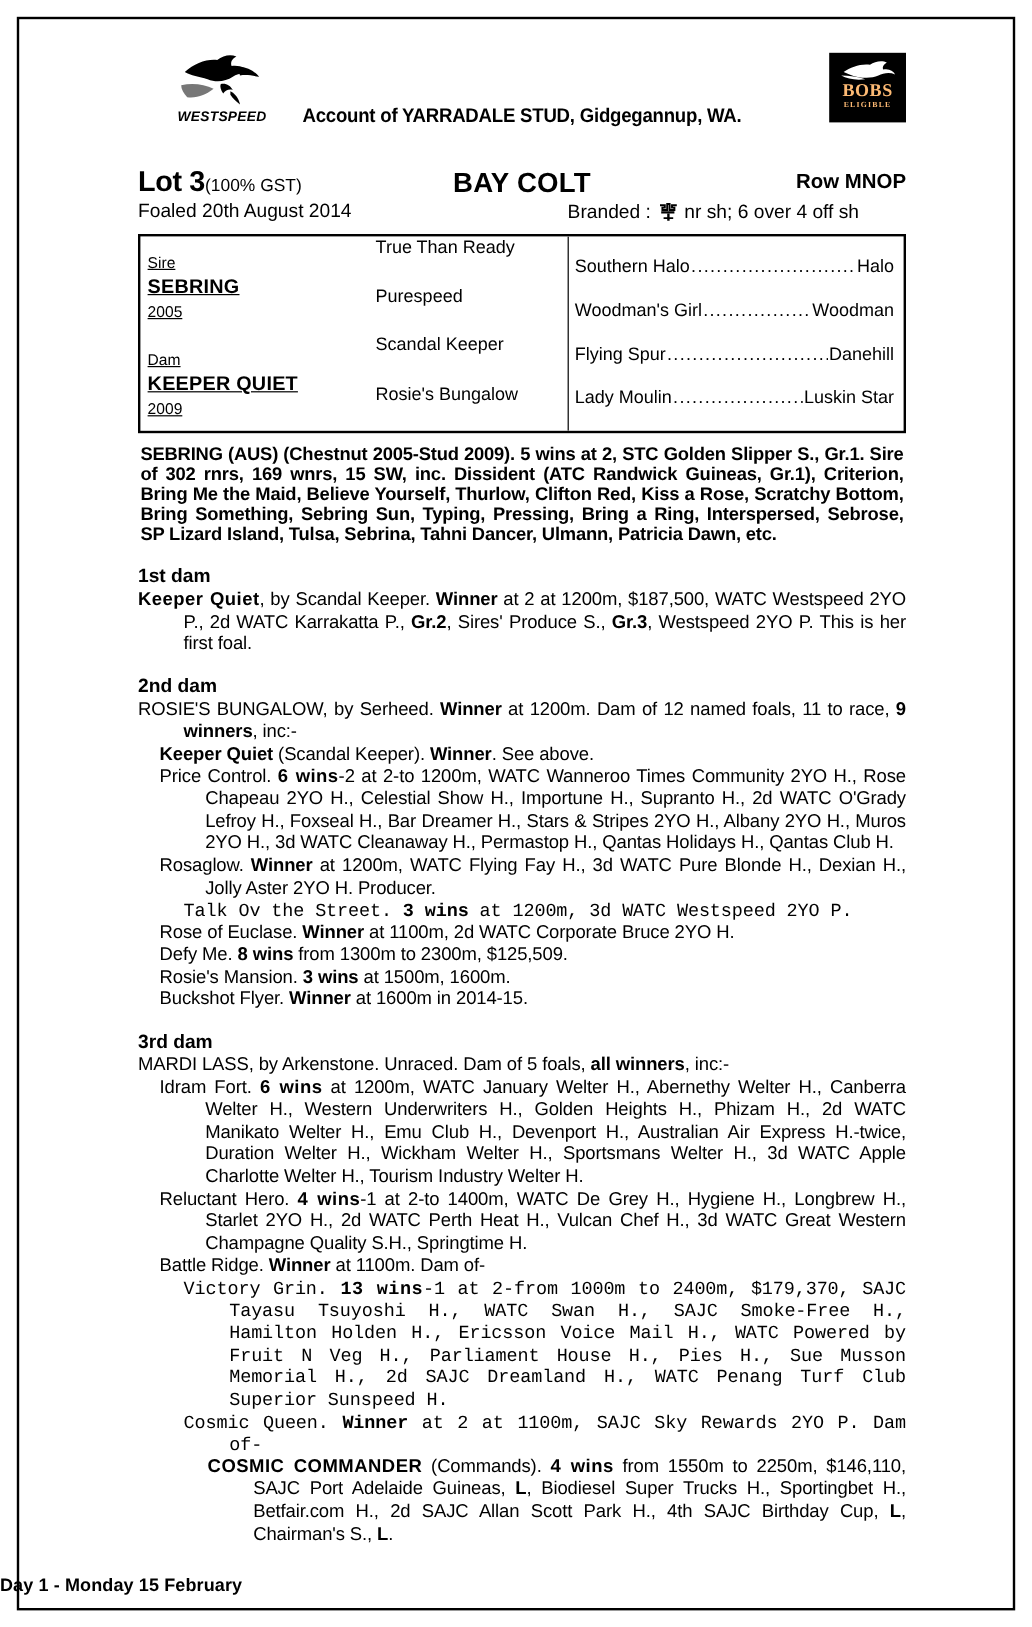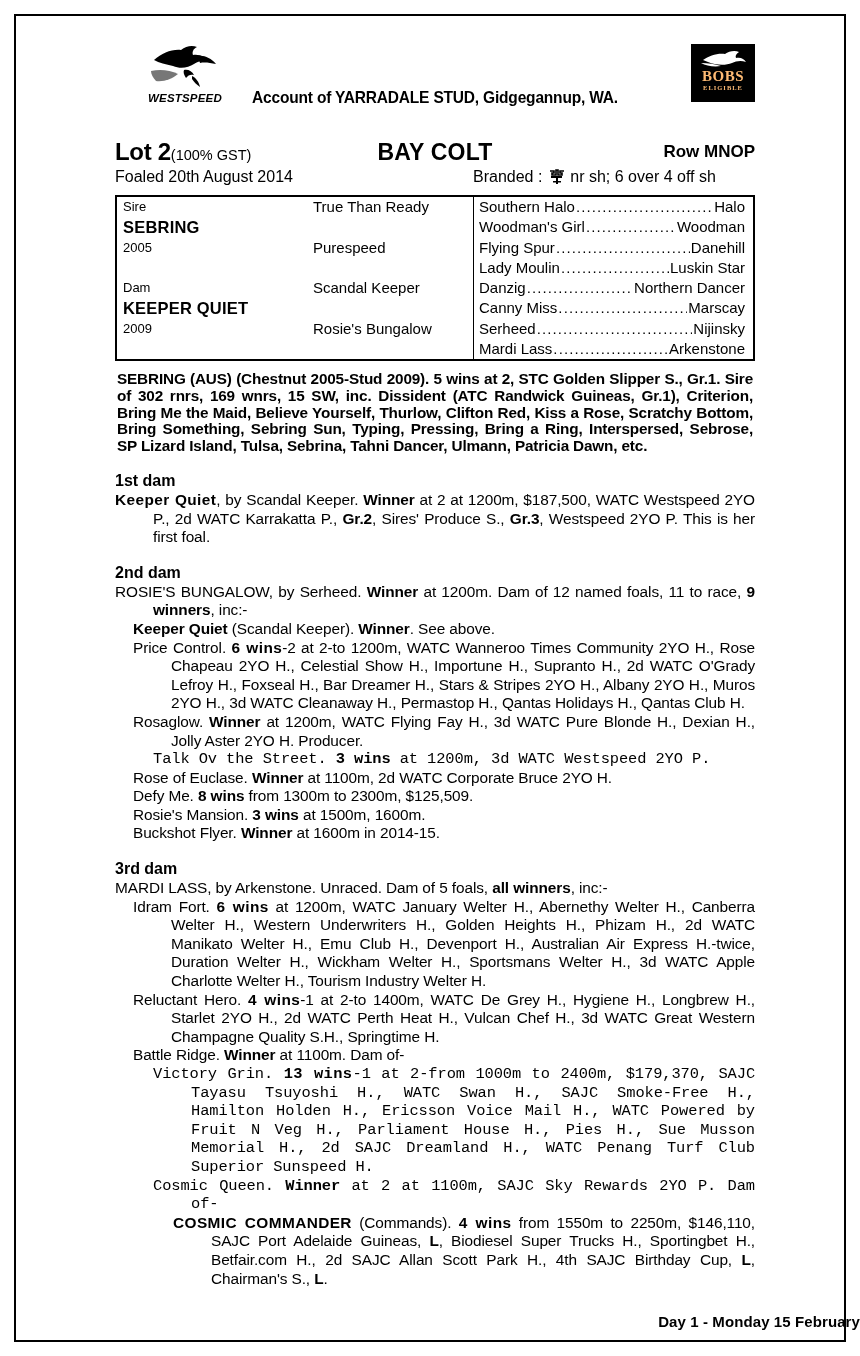--- a/index.html
+++ b/index.html
@@ -182,28 +182,28 @@
     position: absolute;
     left: 356px; top: 0; right: 0; height: 100%;
   }
   .ped-row {
     position: relative;
     height: 20.3px;
     font-size: 15px;
     line-height: 20.3px;
     white-space: nowrap;
   }
-  .ped-c1 { position: absolute; left: 6px; top: 0; }
+  .ped-c1 { position: absolute; left: 6px; top: 12px; text-decoration: underline; }
   .ped-c2 { position: absolute; left: 196px; top: 0; }
   .ped-strong { font-weight: bold; font-size: 16.5px; letter-spacing: 0.2px; }
   .ped-small { font-size: 13px; }
   .dotline {
     display: flex;
     align-items: baseline;
-    padding: 0 8px 0 6px;
+    padding: 16px 8px 0 6px;
     font-size: 15px;
     line-height: 20.3px;
     white-space: nowrap;
   }
   .dotline .nm { flex: 0 0 auto; }
   .dotline .dots {
     flex: 1 1 auto;
     overflow: hidden;
     white-space: nowrap;
     letter-spacing: 1.1px;
@@ -241,21 +241,21 @@
   .ind1 { padding-left: 0; text-indent: -38px; margin-left: 56px; }
   .ind2 { padding-left: 0; text-indent: -38px; margin-left: 76px; font-family: Liberation Mono, monospace; }
   .ind3 { padding-left: 0; text-indent: -38px; margin-left: 96px; }
   .sp { letter-spacing: 0.4px; }
 
   .footer {
     position: absolute;
     left: 0;
     right: 0;
     bottom: 26px;
-    text-align: right;
+    text-align: left;
     font-weight: bold;
     font-size: 15px;
     letter-spacing: 0.1px;
   }
 </style>
 </head>
 <body>
 
 <div class="page">
   <div class="frame"></div>
@@ -282,21 +282,21 @@
         </svg>
         <div class="bobs-name">BOBS</div>
         <div class="bobs-sub">ELIGIBLE</div>
       </div>
 
       <div class="account-line">Account of YARRADALE STUD, Gidgegannup, WA.</div>
     </div>
 
     <div class="title-row">
       <div class="lot-label">
-        <span>Lot 2</span><span class="lot-gst">(100% GST)</span>
+        <span>Lot 3</span><span class="lot-gst">(100% GST)</span>
       </div>
       <div class="colt-type">BAY COLT</div>
       <div class="row-label">Row MNOP</div>
     </div>
 
     <div class="sub-row">
       <span class="foaled">Foaled 20th August 2014</span>
       <span class="branded">
         <span>Branded :</span>
         <svg class="brand-glyph" width="17" height="17" viewBox="0 0 17 17">

